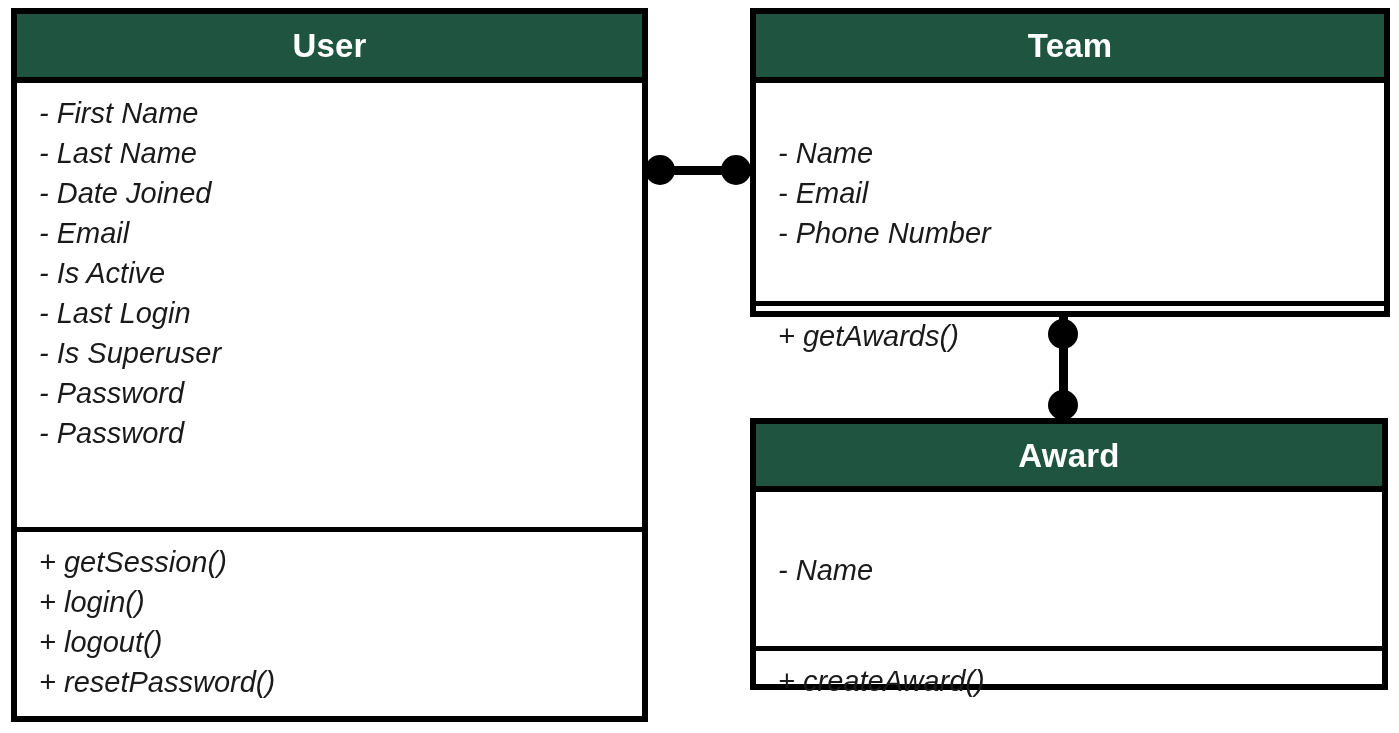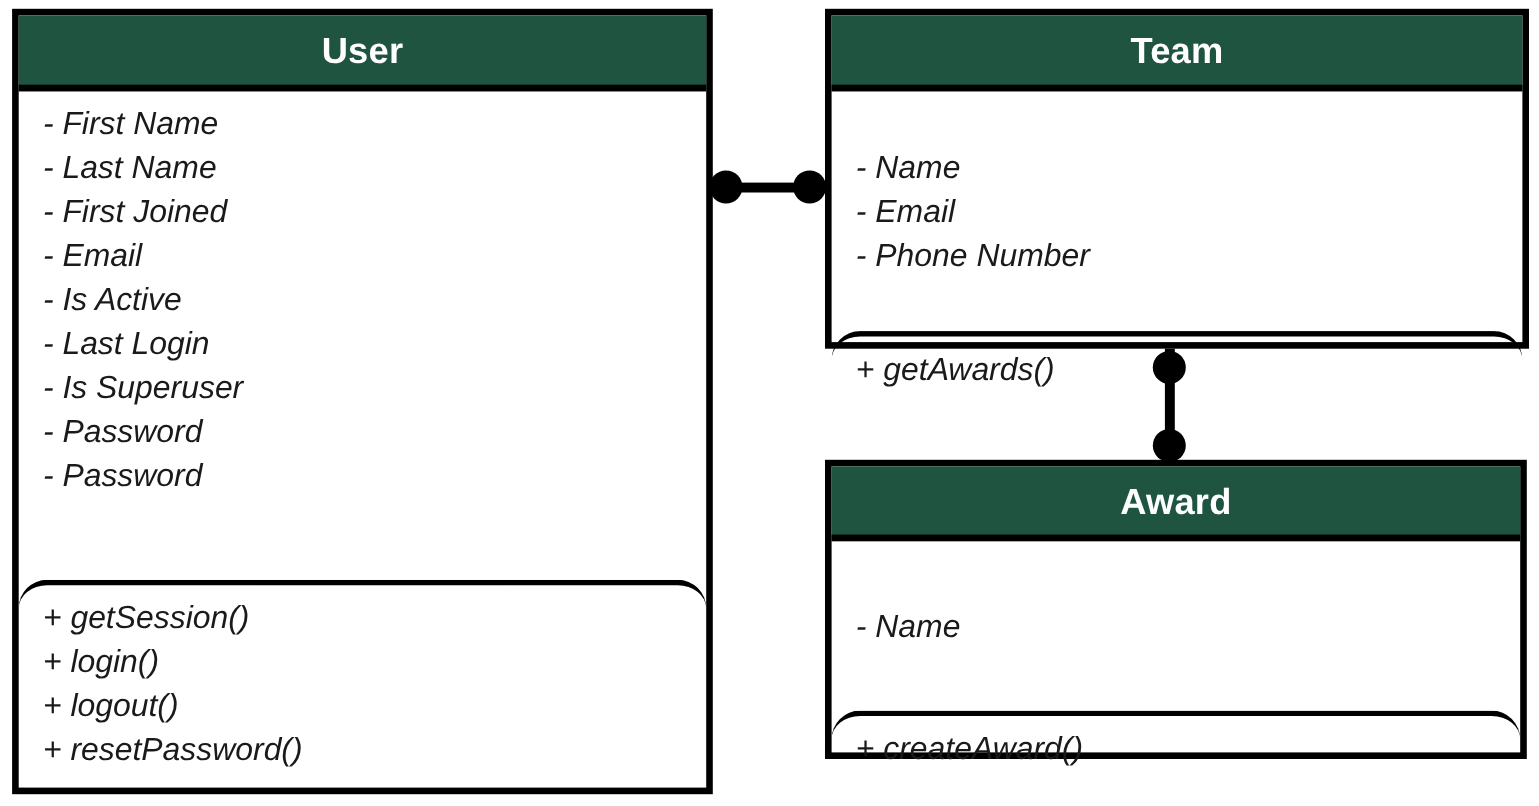--- a/index.html
+++ b/index.html
@@ -42,21 +42,20 @@
     justify-content: center;
     letter-spacing: 0.2px;
     flex: 0 0 auto;
     border-bottom: 6px solid #000000;
     font-stretch: condensed;
   }
   .uml-section {
     box-sizing: border-box;
     padding: 10px 0 8px 22px;
     flex: 1 1 auto;
-    border-radius: 26px;
   }
   .uml-section.divided {
     border-top: 5px solid #000000;
   }
   .uml-row {
     font-style: italic;
     font-size: 29px;
     line-height: 40px;
     color: #1a1a1a;
     white-space: nowrap;
@@ -105,21 +104,21 @@
 </head>
 <body>
 
 <div id="canvas">
 
   <div class="uml-class" id="class-user">
     <div class="uml-header">User</div>
     <div class="uml-section sec-attrs">
       <div class="uml-row">- First Name</div>
       <div class="uml-row">- Last Name</div>
-      <div class="uml-row">- First Joined</div>
+      <div class="uml-row">- Date Joined</div>
       <div class="uml-row">- Email</div>
       <div class="uml-row">- Is Active</div>
       <div class="uml-row">- Last Login</div>
       <div class="uml-row">- Is Superuser</div>
       <div class="uml-row">- Password</div>
       <div class="uml-row">- Password</div>
     </div>
     <div class="uml-section divided sec-methods">
       <div class="uml-row">+ getSession()</div>
       <div class="uml-row">+ login()</div>

